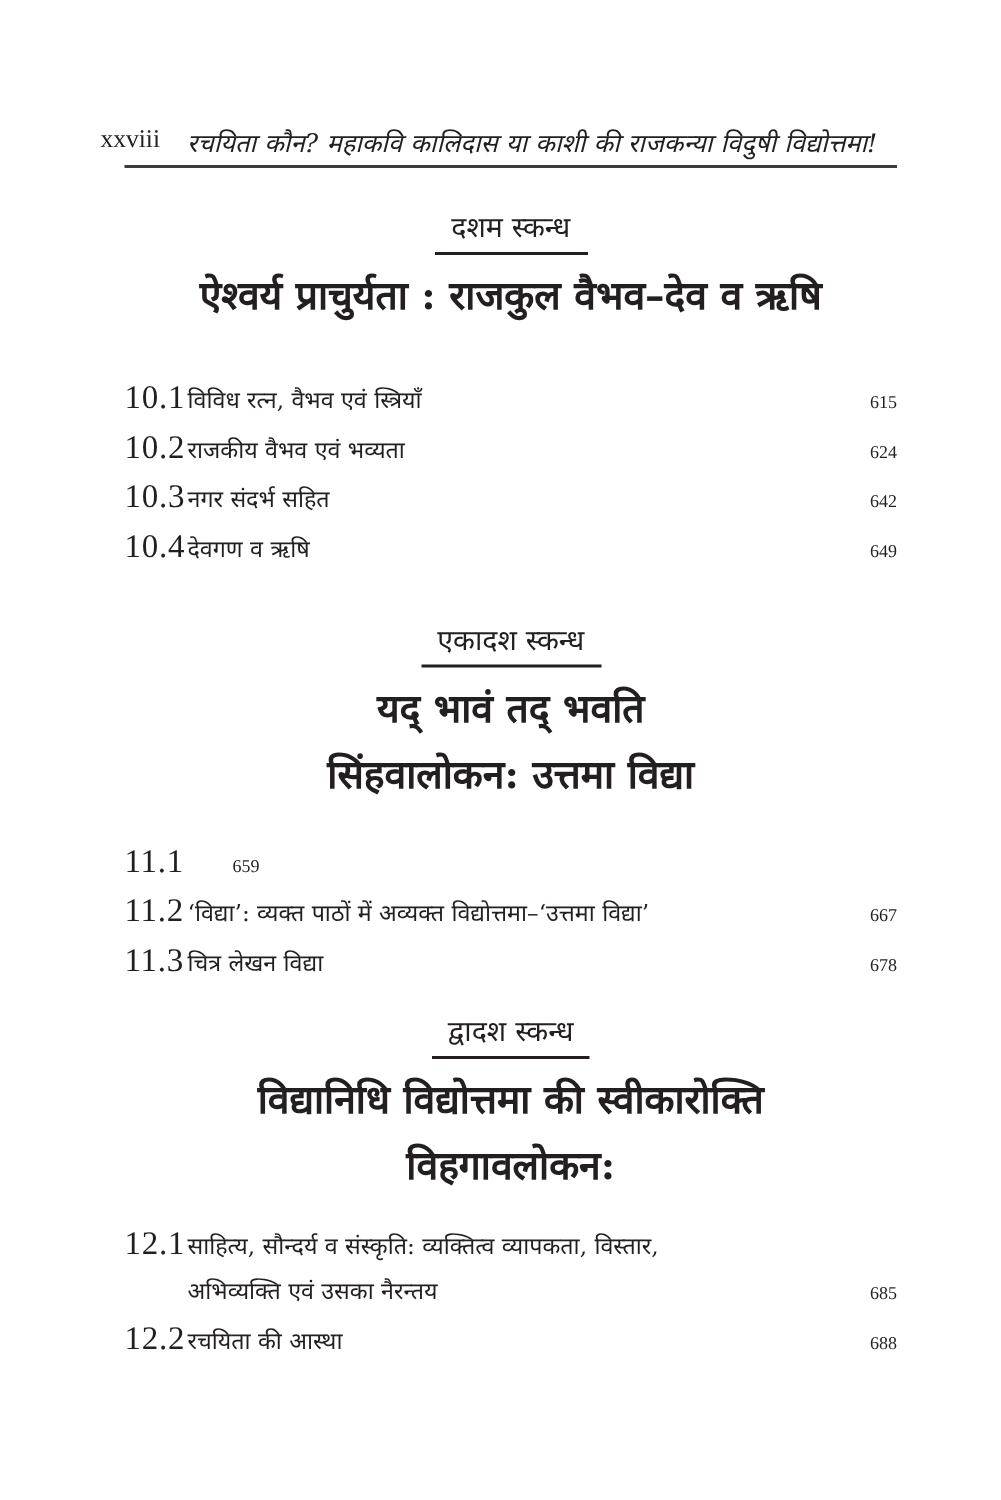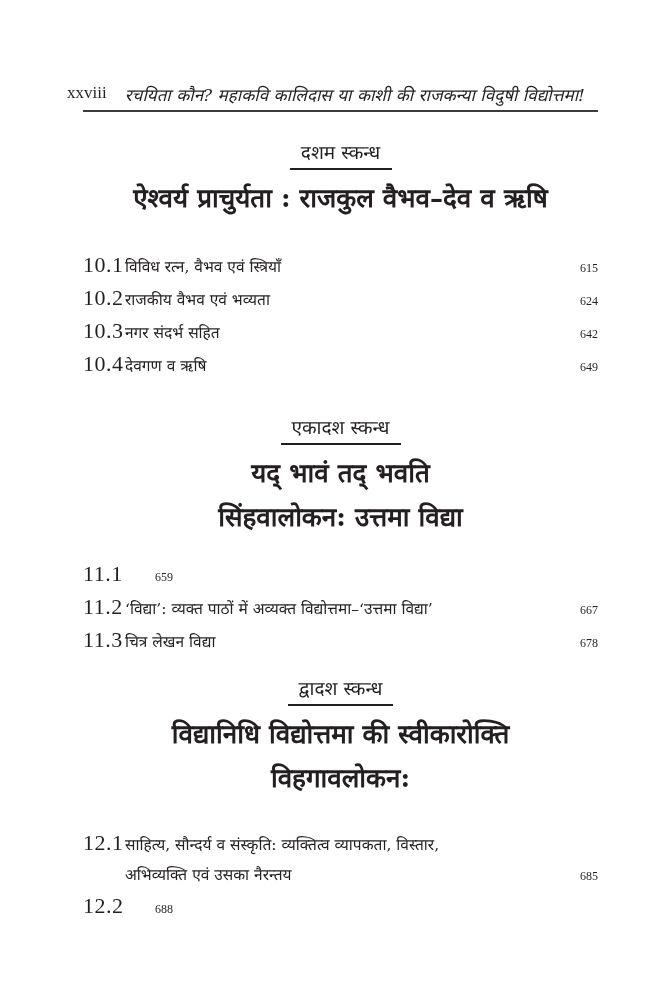--- a/index.html
+++ b/index.html
@@ -82,30 +82,31 @@
         <span class="page-no">678</span>
       </li>
     </ul>
   </div>
 
   <div class="section" style="top:676px;">
     <div class="skandha">द्वादश स्कन्ध</div>
     <div class="skandha-rule" style="width:105px;"></div>
     <div class="heading">विद्यानिधि विद्योत्तमा की स्वीकारोक्ति</div>
     <div class="heading">विहगावलोकन:</div>
-    <ul class="toc" style="margin-top:28px;">
+    <ul class="toc" style="margin-top:14px;">
       <li>
         <span class="num">12.1</span>
         <span class="text">साहित्य, सौन्दर्य व संस्कृति: व्यक्तित्व व्यापकता, विस्तार,</span>
         <span class="page-no"></span>
       </li>
       <li>
         <span class="text cont">अभिव्यक्ति एवं उसका नैरन्तय</span>
         <span class="page-no">685</span>
       </li>
       <li>
         <span class="num">12.2</span>
+        <span class="text">रचयिता की आस्था</span>
         <span class="page-no">688</span>
       </li>
     </ul>
   </div>
 
 </div>
 
 </body></html>

